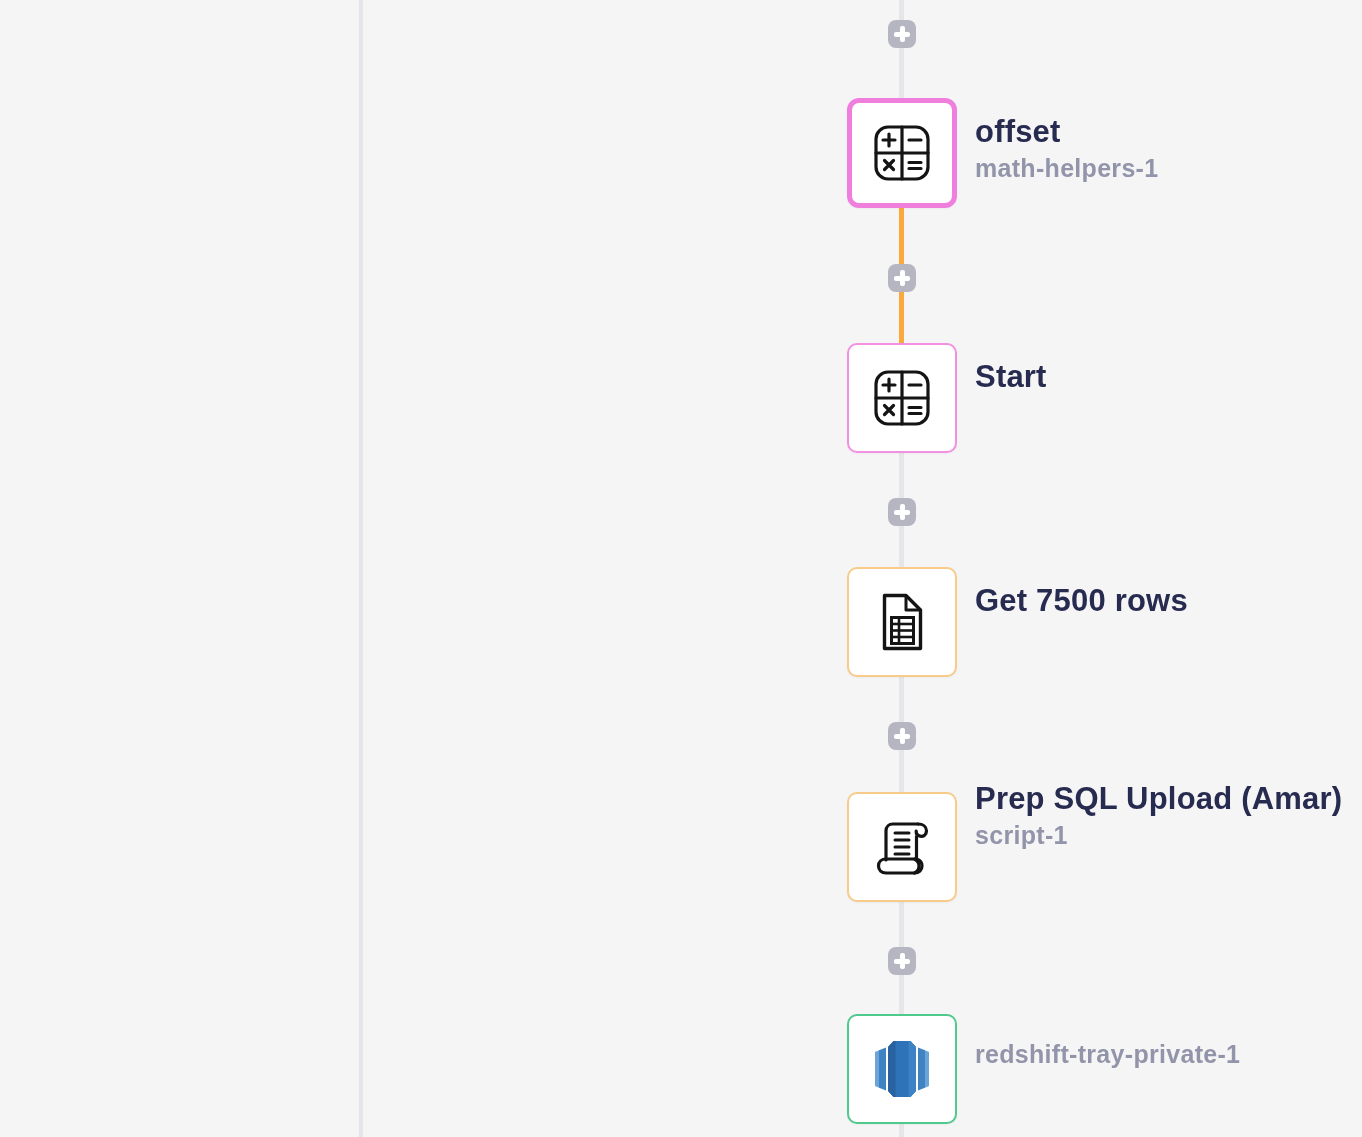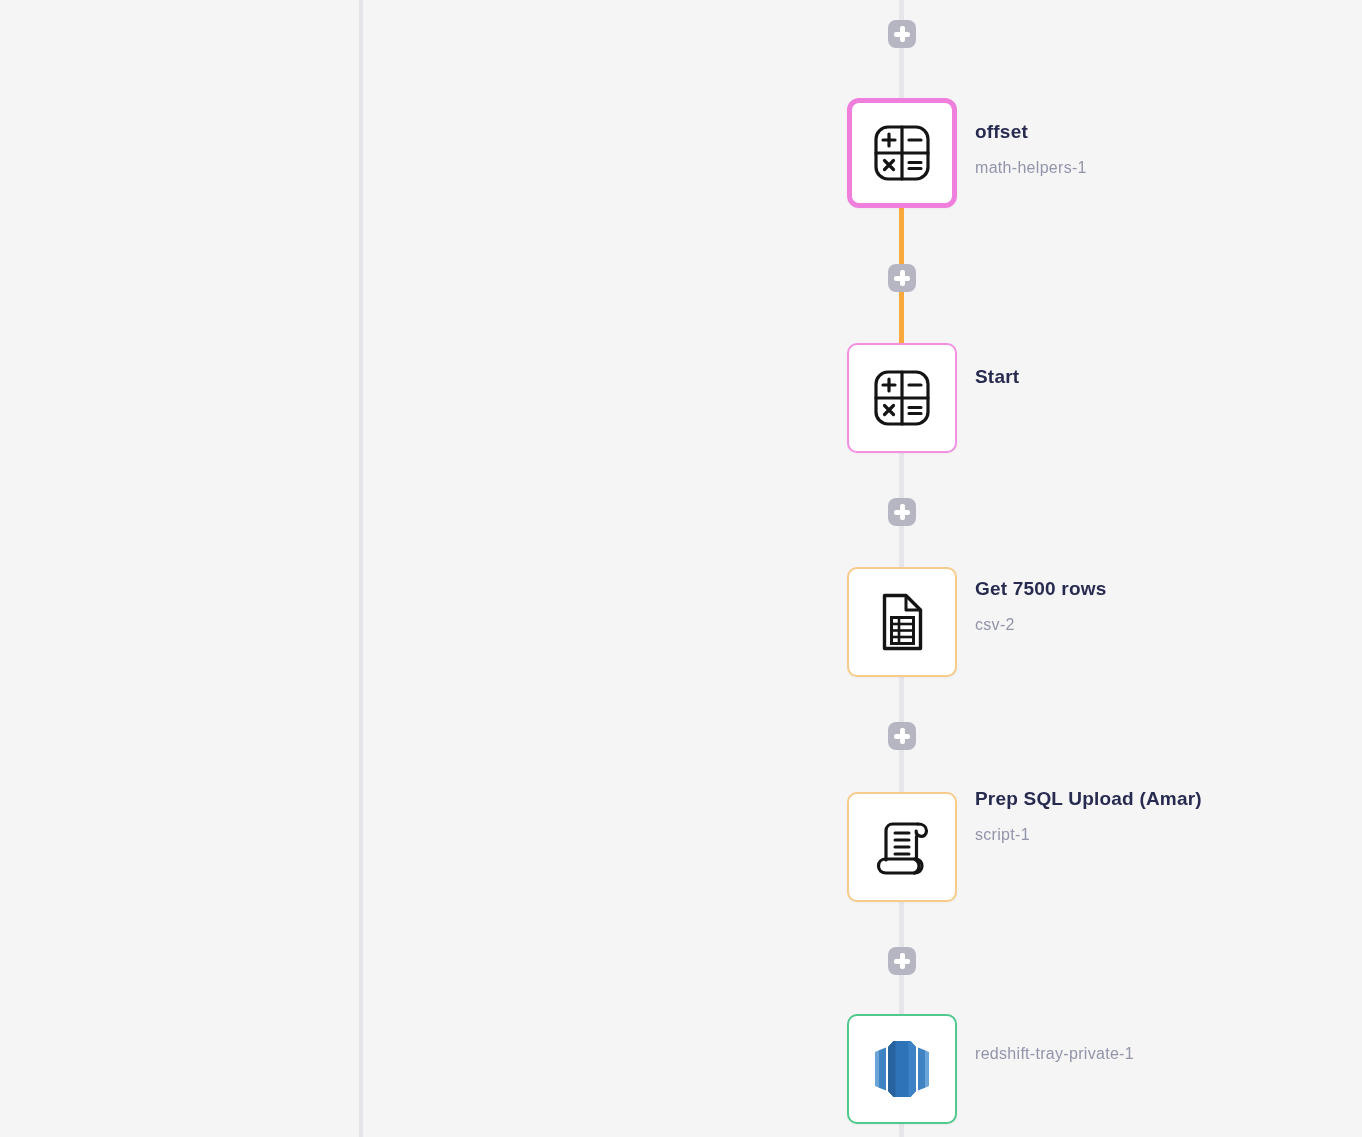--- a/index.html
+++ b/index.html
@@ -21,23 +21,23 @@
   .node{
     position:absolute;left:847px;width:110px;height:110px;box-sizing:border-box;
     background:#ffffff;border:2px solid #ccc;border-radius:10px;
     display:flex;align-items:center;justify-content:center;cursor:pointer;
     box-shadow:0 1px 2px rgba(40,43,80,0.04);
   }
   .node.selected{border-width:5px;border-radius:12px;}
   .p1{top:98px}.p2{top:343px}.p3{top:567px}.p4{top:792px}.p5{top:1014px}
 
   .label{position:absolute;left:975px;width:387px;}
-  .l1{top:117px}.l2{top:362px}.l3{top:574px}.l4{top:784px}.l5{top:1033px}
-  .label .title{font-size:19px;font-weight:700;line-height:30px;color:#282b50;letter-spacing:0.2px;}
-  .label .subtitle{font-size:16px;font-weight:400;line-height:28px;margin-top:7px;color:#9295aa;letter-spacing:0.3px;}
+  .l1{top:117px}.l2{top:362px}.l3{top:586px}.l4{top:784px}.l5{top:1033px}
+  .label .title{font-size:31px;font-weight:700;line-height:30px;color:#282b50;letter-spacing:0.2px;}
+  .label .subtitle{font-size:25px;font-weight:700;line-height:28px;margin-top:7px;color:#9295aa;letter-spacing:0.3px;}
 
   svg{display:block;}
 </style>
 </head>
 <body>
 
 <div class="panel-divider"></div>
 <div class="trunk"></div>
 <div class="trunk-active"></div>
 
@@ -94,21 +94,20 @@
     <path stroke-width="3" stroke-linejoin="round" d="M26 4.5 V19 H40.5"></path>
     <rect x="11.5" y="26.5" width="22" height="26" stroke-width="3"></rect>
     <line x1="19" y1="26.5" x2="19" y2="52.5" stroke-width="2.6"></line>
     <line x1="11.5" y1="33" x2="33.5" y2="33" stroke-width="2.6"></line>
     <line x1="11.5" y1="39.5" x2="33.5" y2="39.5" stroke-width="2.6"></line>
     <line x1="11.5" y1="46" x2="33.5" y2="46" stroke-width="2.6"></line>
   </svg>
 </div>
 <div class="label l3">
   <div class="title">Get 7500 rows</div>
-  <div class="subtitle">csv-2</div>
 </div>
 
 <div class="node p4" style="border-color: rgb(248, 203, 138);">
   <svg width="58" height="58" viewBox="0 0 58 58" fill="none" stroke="#141414" stroke-width="3.2" stroke-linecap="round" stroke-linejoin="round">
     <path d="M13 42 V13 C13 8.5 16 6 20 6 H45"></path>
     <path d="M45 6 C50 6 53.5 8.8 53.5 12.8 C53.5 16.6 50.6 18.8 47.2 18.2 C44.6 17.7 43 15.6 43.2 13"></path>
     <path d="M43.5 18.5 V41"></path>
     <path d="M43.5 41 H13 C8.6 41 5.5 44 5.5 48 C5.5 52 8.6 55 13 55 H41.5 C46 55 49 52 49 48 C49 44.6 46.8 41.8 43.5 41"></path>
     <path d="M41.5 55 C44.5 53.5 46 51 46 48 C46 45 44.5 42.5 41.8 41.2"></path>
     <path d="M22 15 H36 M22 22 H36 M22 29 H36 M22 36 H36" stroke-width="3"></path>

